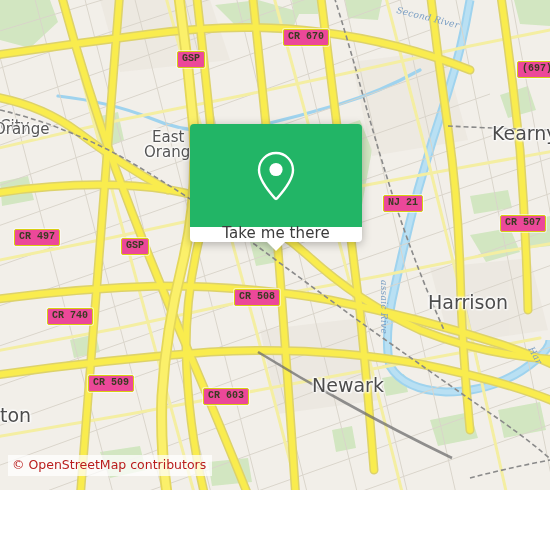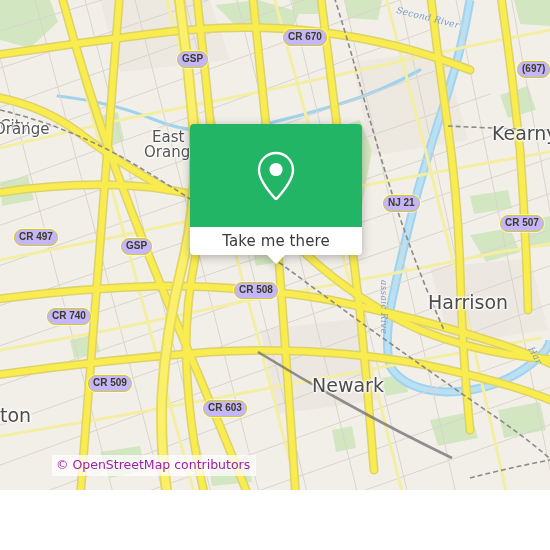--- a/index.html
+++ b/index.html
@@ -29,50 +29,49 @@
 
   
   .wlabel{
     position:absolute;color:#7b9fc4;font-size:9px;white-space:nowrap;
     font-style:italic;font-family:"DejaVu Serif","Liberation Serif",serif;
     letter-spacing:.3px;pointer-events:none;
   }
 
   
   .shield{
-    position:absolute;background:#c4b5fd;border:1px solid #d8ce12;border-radius:8px;
+    position:absolute;background:#ec4899;border:1px solid #d8ce12;border-radius:2px;
     color:#3b3b22;font-size:10px;font-weight:bold;line-height:12px;
     padding:1px 4px 2px 4px;white-space:nowrap;
-    font-family:Liberation Sans, sans-serif;
+    font-family:Liberation Mono, monospace;
     box-shadow:0 0 0 1px rgba(255,255,255,.55);
   }
 
   
   .attribution{
     position:absolute;left:8px;bottom:14px;
     background:rgba(255,255,255,.72);
-    color:#a21caf;font-size:12.5px;line-height:16px;
+    color:#b91c1c;font-size:12.5px;line-height:16px;
     padding:2px 6px 3px 4px;white-space:nowrap;
     font-family:"DejaVu Sans","Liberation Sans",sans-serif;
-    margin-left:44px;
   }
 
   
   .popup{
     position:absolute;left:190px;top:124px;width:172px;
     filter:drop-shadow(0 2px 5px rgba(0,0,0,.28));
   }
   .popup-top{
     background:#22b566;height:103px;border-radius:4px 4px 0 0;
     display:flex;align-items:center;justify-content:center;
   }
   .popup-pin{width:46px;height:52px;display:block;}
   .popup-bottom{
-    background:#ffffff;border-radius:0 0 4px 4px;height:28px;
-    display:flex;align-items:center;justify-content:center;
+    background:#ffffff;border-radius:0 0 4px 4px;height:15px;
+    display:flex;align-items:flex-end;justify-content:center;
   }
   .popup-bottom span{
     color:#3b3b3b;font-size:15px;letter-spacing:.1px;
     font-family:"DejaVu Sans","Liberation Sans",sans-serif;
   }
   .popup-tail{
     position:absolute;left:50%;margin-left:-9px;bottom:-9px;
     width:0;height:0;border-left:9px solid transparent;border-right:9px solid transparent;
     border-top:9px solid #ffffff;
   }
@@ -245,24 +244,24 @@
     </div>
 
     <div>
       <div class="shield" style="left:283px;top:29px;">CR 670</div>
       <div class="shield" style="left:517px;top:61px;">(697)</div>
       <div class="shield" style="left:177px;top:51px;">GSP</div>
       <div class="shield" style="left:383px;top:195px;text-align:center;">NJ 21</div>
       <div class="shield" style="left:500px;top:215px;">CR 507</div>
       <div class="shield" style="left:14px;top:229px;">CR 497</div>
       <div class="shield" style="left:121px;top:238px;">GSP</div>
-      <div class="shield" style="left:234px;top:282px;">CR 508</div>
+      <div class="shield" style="left:234px;top:289px;">CR 508</div>
       <div class="shield" style="left:47px;top:308px;">CR 740</div>
       <div class="shield" style="left:88px;top:375px;">CR 509</div>
-      <div class="shield" style="left:203px;top:400px;">CR 603</div>
+      <div class="shield" style="left:203px;top:388px;">CR 603</div>
     </div>
 
     <div class="popup">
       <div class="popup-top">
         <svg class="popup-pin" viewBox="0 0 46 52">
           <path d="M23 3 C13.6 3 6 10.6 6 20 C6 30.5 18.5 44.5 22.2 48.6 C22.6 49.1 23.4 49.1 23.8 48.6 C27.5 44.5 40 30.5 40 20 C40 10.6 32.4 3 23 3 Z" fill="none" stroke="#ffffff" stroke-width="2.4"></path>
           <circle cx="23" cy="19.5" r="6.6" fill="#ffffff"></circle>
         </svg>
       </div>
       <div class="popup-bottom">

